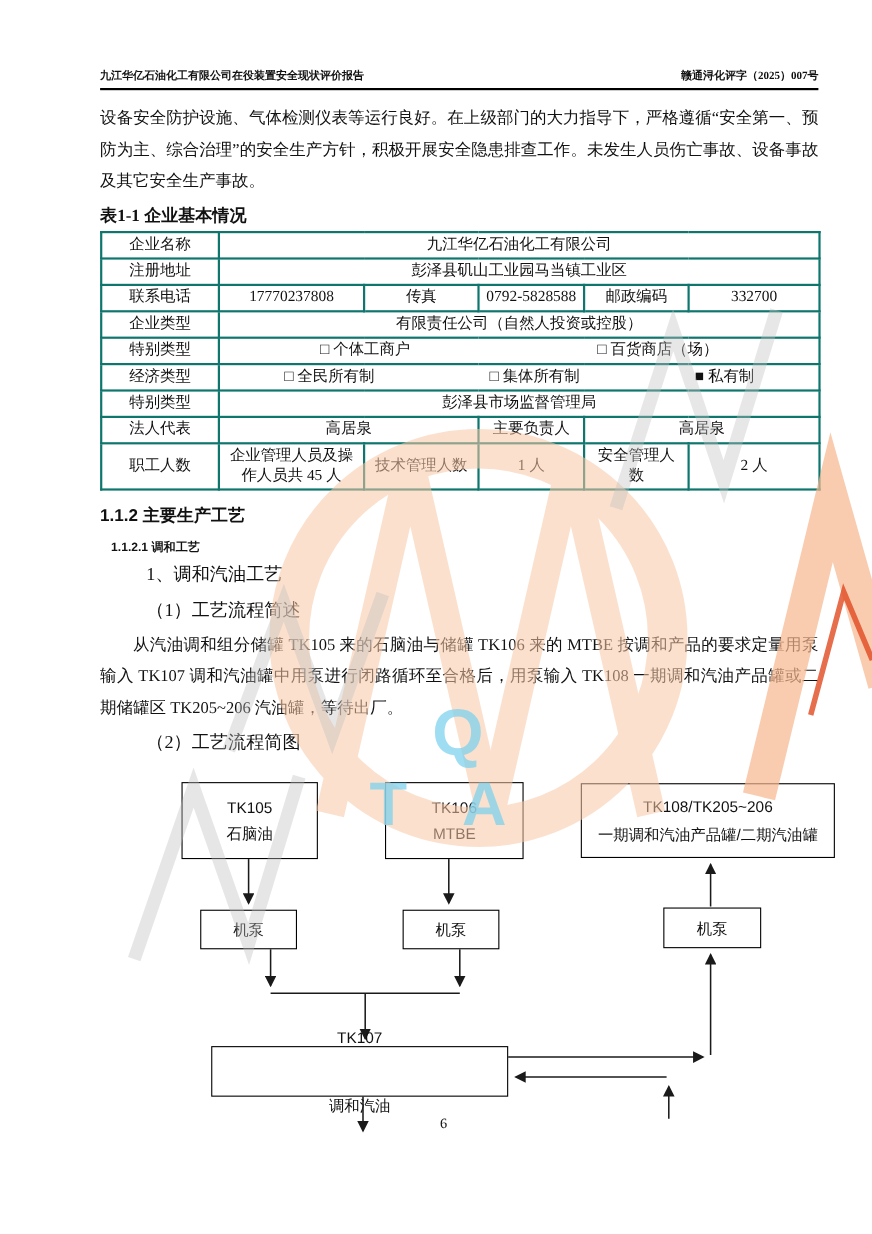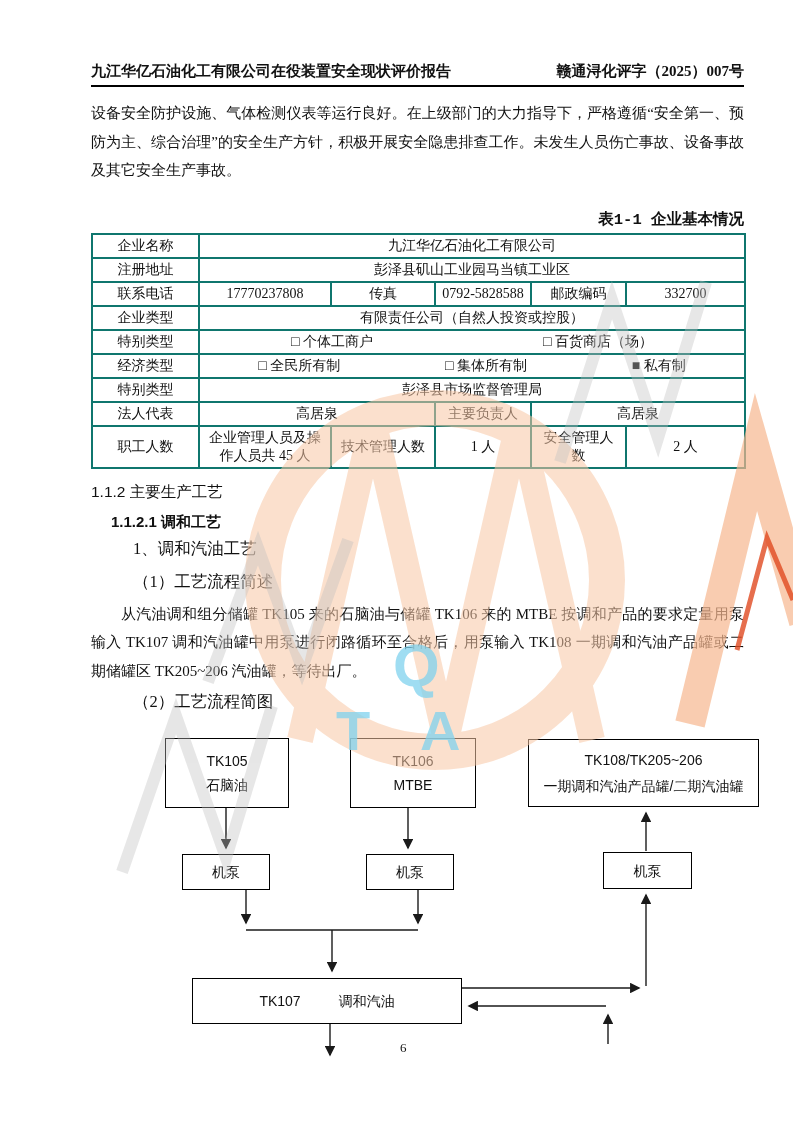--- a/index.html
+++ b/index.html
@@ -9,54 +9,54 @@
     margin:0 auto;
     background:#ffffff;
     overflow:hidden;
     font-family:"Liberation Serif","DejaVu Serif",serif;
     color:#111;
   }
   .content{position:relative;z-index:2;padding:62px 49px 0 91px;}
   
   .hdr{
     display:flex;justify-content:space-between;align-items:flex-end;
-    font-size:15px;font-weight:bold;
+    font-size:10px;font-weight:bold;
     border-bottom:2px solid #000;padding-bottom:4px;gap:44px;
   }
   
   .para{font-size:15px;line-height:28.5px;text-align:justify;margin:12px 0 0 0;}
   .para.indent{text-indent:2em;margin-top:2px;}
   
-  .tbl-title{text-align:right;font-weight:bold;font-size:15.5px;margin:24px 0 3px 0;font-family:Liberation Mono, monospace;}
+  .tbl-title{text-align:left;font-weight:bold;font-size:15.5px;margin:6px 0 3px 0;}
   table.info{border-collapse:collapse;width:653px;table-layout:fixed;font-size:14px;}
   table.info td{
     border:2px solid #0f766e;text-align:center;vertical-align:middle;
     padding:1px 6px;height:20px;line-height:18px;
   }
   table.info tr.tall td{height:38px;}
   .opts{display:flex;justify-content:space-around;align-items:center;}
   
-  .h1{font-family:"Liberation Sans","DejaVu Sans",sans-serif;font-weight:normal;font-size:15.5px;margin:13px 0 0 0;}
-  .h2{font-family:"Liberation Sans","DejaVu Sans",sans-serif;font-weight:bold;font-size:15px;margin:10px 0 0 20px;}
+  .h1{font-family:"Liberation Sans","DejaVu Sans",sans-serif;font-weight:bold;font-size:15.5px;margin:13px 0 0 0;}
+  .h2{font-family:"Liberation Sans","DejaVu Sans",sans-serif;font-weight:bold;font-size:11px;margin:10px 0 0 10px;}
   .li{font-size:16.5px;line-height:33px;margin-left:42px;}
   
   .diagram{position:relative;height:360px;margin:4px 16px 0 -91px;width:793px;}
   .dbox{
     position:absolute;border:1.4px solid #000;background:#fff;
     display:flex;flex-direction:column;align-items:center;justify-content:center;
     font-size:14px;line-height:24px;
     font-family:"Liberation Sans","DejaVu Sans",sans-serif;
   }
   .tank1{left:165px;top:16px;width:122px;height:68px;}
   .tank2{left:350px;top:16px;width:124px;height:68px;}
   .tank3{left:528px;top:17px;width:229px;height:66px;line-height:26px;}
   .pump1{left:182px;top:132px;width:86px;height:34px;}
   .pump2{left:366px;top:132px;width:86px;height:34px;}
   .pump3{left:603px;top:130px;width:87px;height:35px;}
-  .tk107{left:192px;top:256px;width:268px;height:44px;flex-direction:row;gap:38px;}
+  .tk107{left:192px;top:256px;width:268px;height:44px;flex-direction:column;gap:38px;}
   svg.arrows{position:absolute;left:0;top:0;}
   .pageno{position:absolute;left:400px;top:318px;font-size:13px;}
   
   .wm{position:absolute;inset:0;z-index:5;pointer-events:none;}
 </style>
 </head>
 <body>
 
 <div class="page">
 

